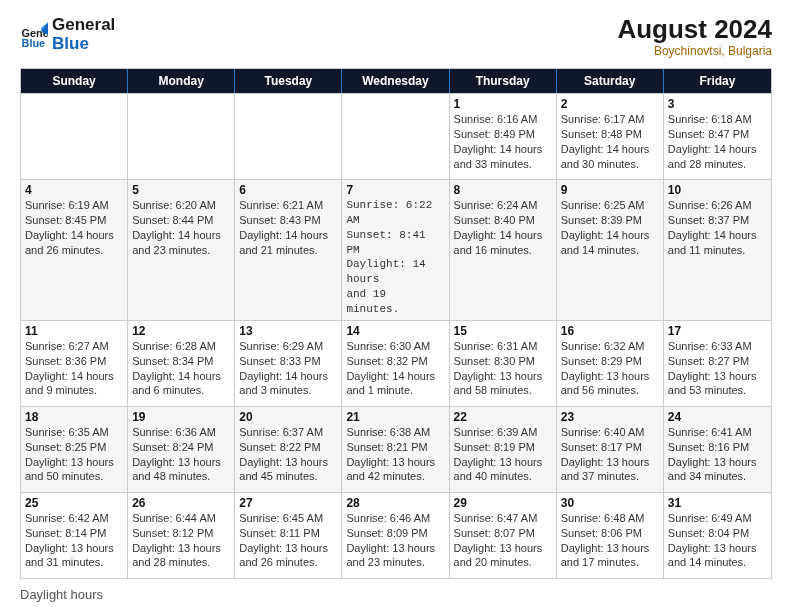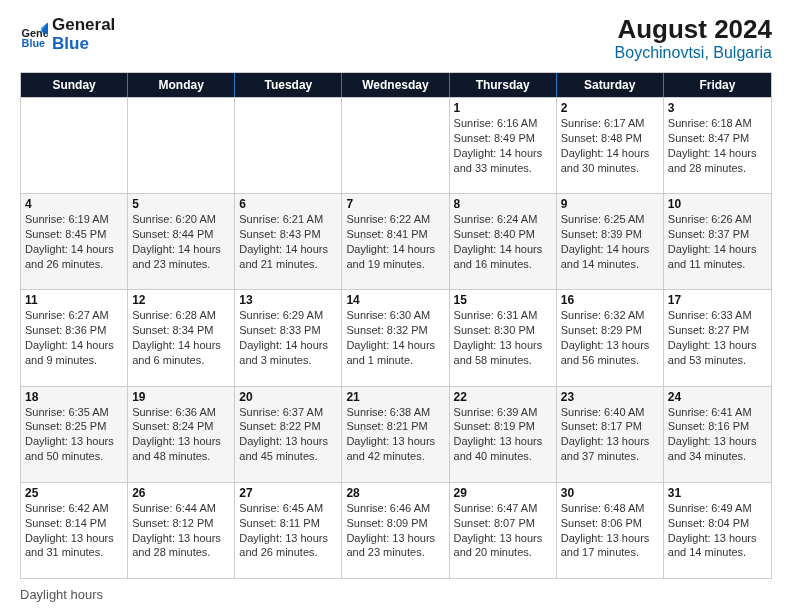--- a/index.html
+++ b/index.html
@@ -35,22 +35,22 @@
     .title-block {
       text-align: right;
     }
     .month-title {
       font-size: 26px;
       font-weight: bold;
       color: #1a1a1a;
       line-height: 1;
     }
     .location-title {
-      font-size: 16px;
-      color: #0369a1;
+      font-size: 12px;
+      color: #a16207;
       margin-top: 2px;
     }
     .calendar {
       flex: 1;
       display: flex;
       flex-direction: column;
       border: 1px solid #ccc;
     }
     .cal-header-row {
       display: grid;
@@ -184,21 +184,21 @@
           </div>
           <div class="cal-cell alt-row">
             <div class="day-num">6</div>
             <div class="cell-text" style="white-space: pre-line;">Sunrise: 6:21 AM
 Sunset: 8:43 PM
 Daylight: 14 hours
 and 21 minutes.</div>
           </div>
           <div class="cal-cell alt-row">
             <div class="day-num">7</div>
-            <div class="cell-text" style="white-space: pre-line;">Sunrise: 6:22 AM
+            <div class="cell-text" style="white-space: pre-line; font-family: Liberation Mono, monospace;">Sunrise: 6:22 AM
 Sunset: 8:41 PM
 Daylight: 14 hours
 and 19 minutes.</div>
           </div>
           <div class="cal-cell alt-row">
             <div class="day-num">8</div>
             <div class="cell-text" style="white-space: pre-line;">Sunrise: 6:24 AM
 Sunset: 8:40 PM
 Daylight: 14 hours
 and 16 minutes.</div>

